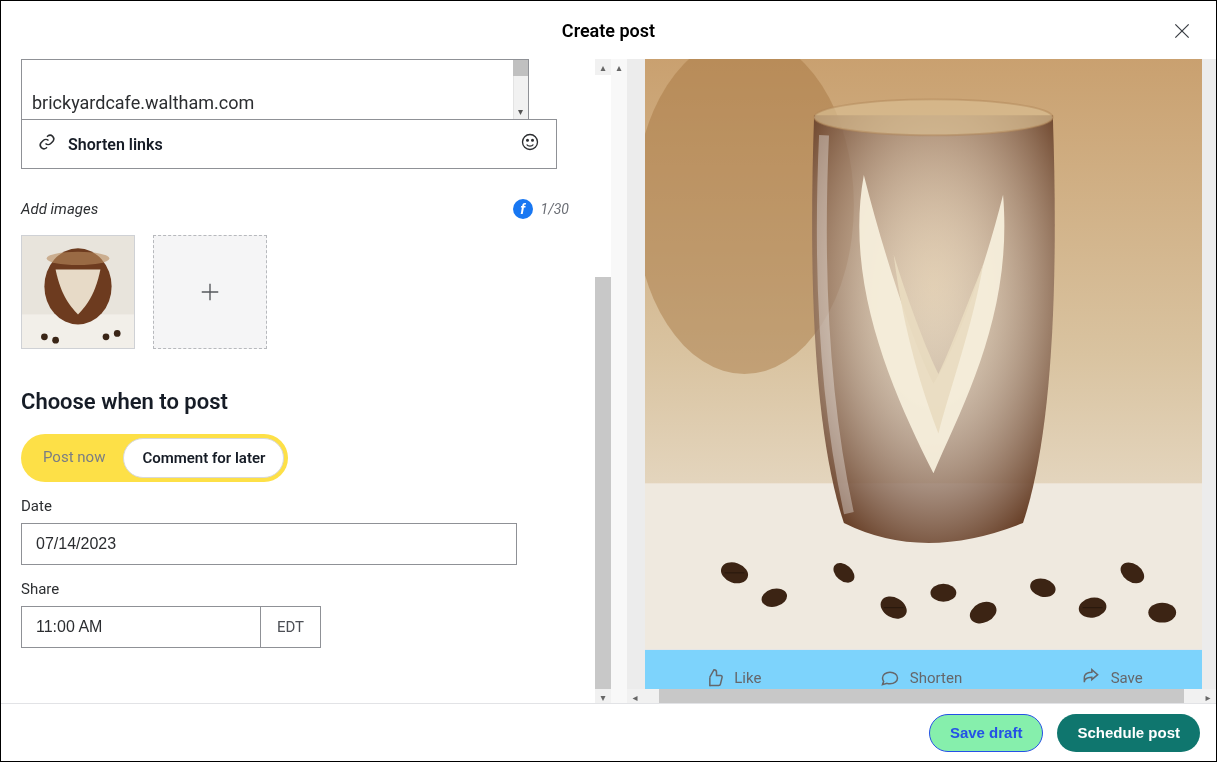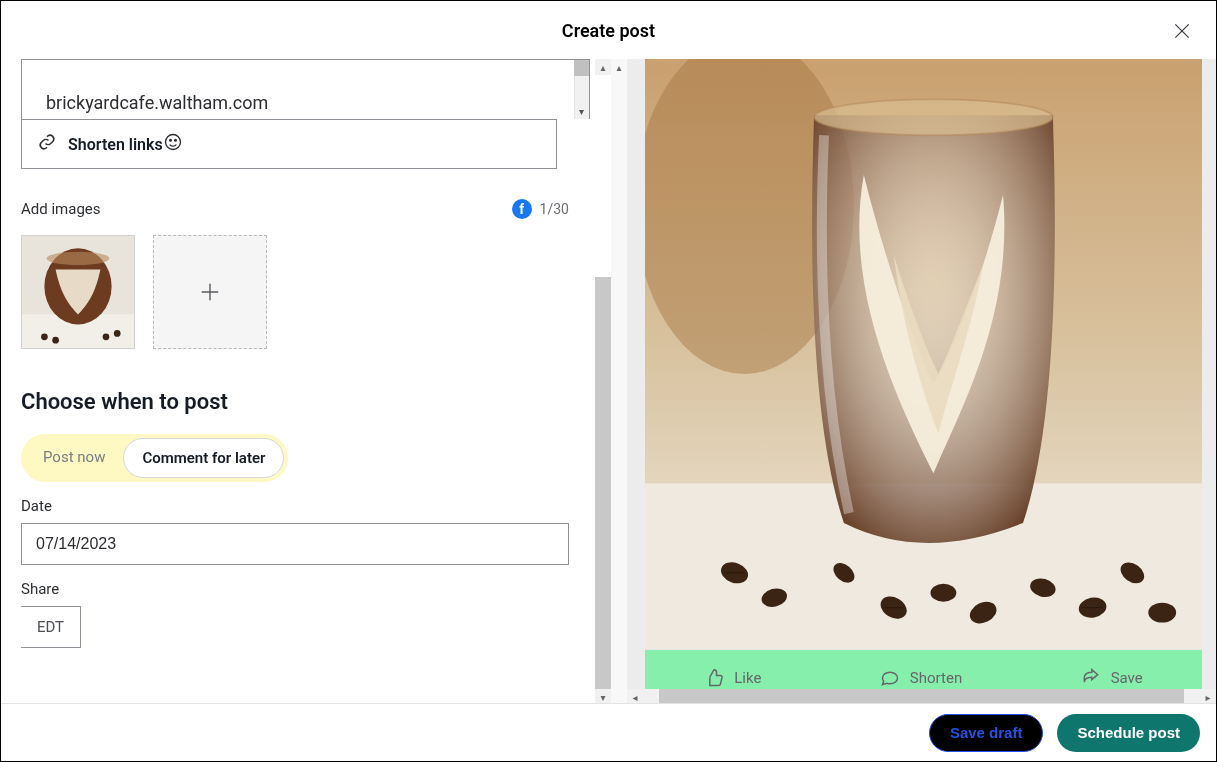--- a/index.html
+++ b/index.html
@@ -42,48 +42,48 @@
     background:#c8c8c8; border-radius:0;
   }
   .left-col .fake-scroll-arrows {
     position:absolute; right:0; width:16px; height:16px;
     display:flex; align-items:center; justify-content:center;
     font-size:10px; color:#666; background:#f1f1f1;
   }
   .text-area-wrap {
     border:1px solid #8f9196; border-bottom:none;
     height: 60px;
-    position:relative; padding: 6px 24px;
+    position:relative; padding: 6px 10px;
     display:flex; align-items:flex-end;
-    width: 569px;
+    width: 508px;
   }
   .text-area-wrap .text-content { font-size:18px; color:#2b2d30; }
   .text-area-wrap .inner-scroll {
     position:absolute; right:0; top:0; width:15px; height:100%;
     background:#f1f1f1;
     border-left:1px solid #e3e3e3;
   }
   .text-area-wrap .inner-scroll-thumb {
     position:absolute; right:0; top:0; width:15px; height:16px; background:#c0c0c0;
   }
   .text-area-wrap .inner-scroll-down {
     position:absolute; bottom:0; right:0; width:15px; height:15px;
     display:flex; align-items:center; justify-content:center; color:#555; font-size:10px;
   }
   .shorten-bar {
     border:1px solid #8f9196;
     height:50px; padding:0 16px;
-    display:flex; align-items:center; justify-content:flex-start;
+    display:flex; align-items:center; justify-content:space-between;
     width:536px;
   }
   .shorten-left { display:flex; align-items:center; gap:12px;}
   .link-icon svg { stroke:#2b2d30; }
   .shorten-left span { font-weight:600; font-size:16px; color:#161c26;}
   .emoji-icon svg { stroke:#2b2d30; fill:none;}
-  .section-row { display:flex; justify-content:space-between; align-items:center; margin-top:30px; width:548px;}
+  .section-row { display:flex; justify-content:space-between; align-items:center; margin-top:30px; width:548px;font-style:italic;}
   .section-row .label { font-size:15px; color:#2d2f32;}
   .section-row .count { font-size:14px; color:#6b6e75;}
   .fb-count { display:flex; align-items:center; gap:8px;}
   .fb-badge {
     width:20px; height:20px; border-radius:50%; background:#1877f2;
     display:flex; align-items:center; justify-content:center;
     color:#fff; font-weight:bold; font-family: Arial; font-size:14px;
   }
   .thumbs { display:flex; gap:18px; margin-top:16px;}
   .thumb {
@@ -100,31 +100,31 @@
     background:#f5f5f6;
   }
   .coffee-art {
     width:100%; height:100%;
   }
   h2.when {
     font-size:22px; font-weight:600; color:#161c26; margin-top:40px;
   }
   .seg-toggle {
     margin-top:20px;
-    background:#fef9c3; border-radius:999px;
+    background:#fde047; border-radius:999px;
     display:inline-flex; padding:4px;text-align:center;
   }
   .seg-opt {
     padding:10px 18px; border-radius:999px; font-size:15px; cursor:pointer;
   }
   .seg-opt.inactive { color:#7a7d84;}
   .seg-opt.active { background:#fff; color:#161c26; font-weight:600; border:1px solid #d7d8db;}
   .field-label { font-size:15px; color:#2d2f32; margin-top:15px; display:block;}
   .text-input {
-    width:548px; height:42px; margin-top:8px;
+    width:496px; height:42px; margin-top:8px;
     border:1px solid #8f9196; padding:0 14px;
     font-size:16px; color:#2b2d30;
     background:#fff;
   }
   .time-row { display:flex; margin-top:8px;}
   .time-input {
     width:240px; height:42px;
     border:1px solid #8f9196; padding:0 14px;
     font-size:16px; color:#2b2d30; background:#fff;
   }
@@ -140,21 +140,21 @@
     overflow:hidden;
   }
   .right-col .preview-scroll-left {
     position:absolute; left:0; top:0; width:16px; height:100%; background:#f8f8f8;
   }
   .right-col .preview-scroll-left .arrow-up {
     position:absolute; top:0; left:0; width:16px; height:16px; display:flex; align-items:center; justify-content:center; font-size:10px; color:#666;
   }
   .preview-card {
     position:absolute; left:34px; right:14px; top:0;
-    background:#86efac; height:100%;
+    background:#7dd3fc; height:100%;
     display:flex; flex-direction:column;
   }
   .preview-image {
     flex:1; overflow:hidden; position:relative;
   }
   .preview-actions {
     height:56px; border-top:1px solid #e6e6e6;
     display:flex; align-items:center; justify-content:space-around;
   }
   .pa-btn { display:flex; align-items:center; gap:10px; color:#65676b; font-size:15px; cursor:pointer;}
@@ -170,21 +170,21 @@
     height:58px; border-top:1px solid #e2e3e6;
     display:flex; align-items:center; justify-content:flex-end;
     padding:0 16px; gap:14px;
     position:absolute; bottom:0; left:0; right:0; background:#fff;
   }
   .btn {
     height:38px; padding:0 20px; border-radius:999px;
     font-size:15px; font-weight:600; cursor:pointer;
     display:flex; align-items:center;
   }
-  .btn-outline { border:1.5px solid #2450e6; color:#2450e6; background:#000000;}
+  .btn-outline { border:1.5px solid #2450e6; color:#2450e6; background:#86efac;}
   .btn-primary { border:none; background:#0f766e; color:#fff;}
 </style>
 </head>
 <body>
 
 <div class="header">
   <h1>Create post</h1>
   <div class="close-btn">
     <svg width="20" height="20" viewBox="0 0 24 24" fill="none">
         <path d="M4 4l16 16M20 4L4 20"></path>
@@ -260,20 +260,21 @@
     <div class="seg-toggle">
       <div class="seg-opt inactive">Post now</div>
       <div class="seg-opt active">Comment for later</div>
     </div>
 
     <label class="field-label">Date</label>
     <input class="text-input" value="07/14/2023" style="">
 
     <label class="field-label">Share</label>
     <div class="time-row">
+      <input class="time-input" value="11:00 AM" style="">
       <div class="tz-box">EDT</div>
     </div>
 
     
     <div class="fake-scroll-right">
       <div class="fake-scroll-arrows" style="top:0">▴</div>
       <div class="fake-scroll-thumb"></div>
       <div class="fake-scroll-arrows" style="bottom:0">▾</div>
     </div>
   </div>

